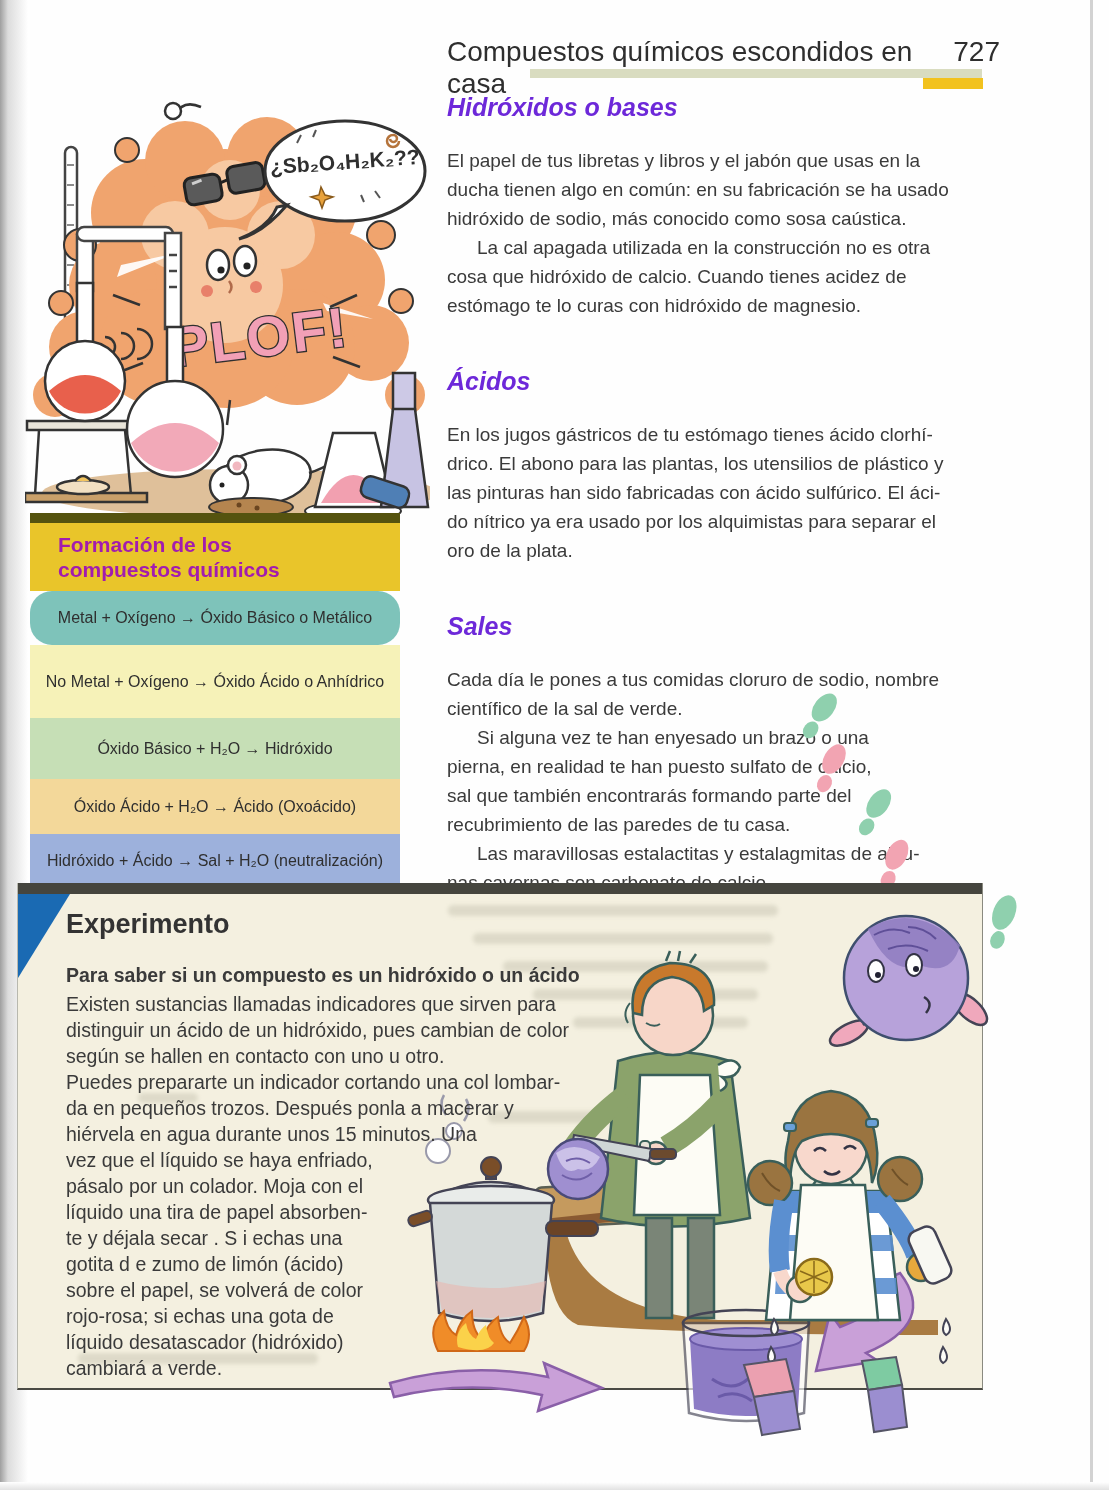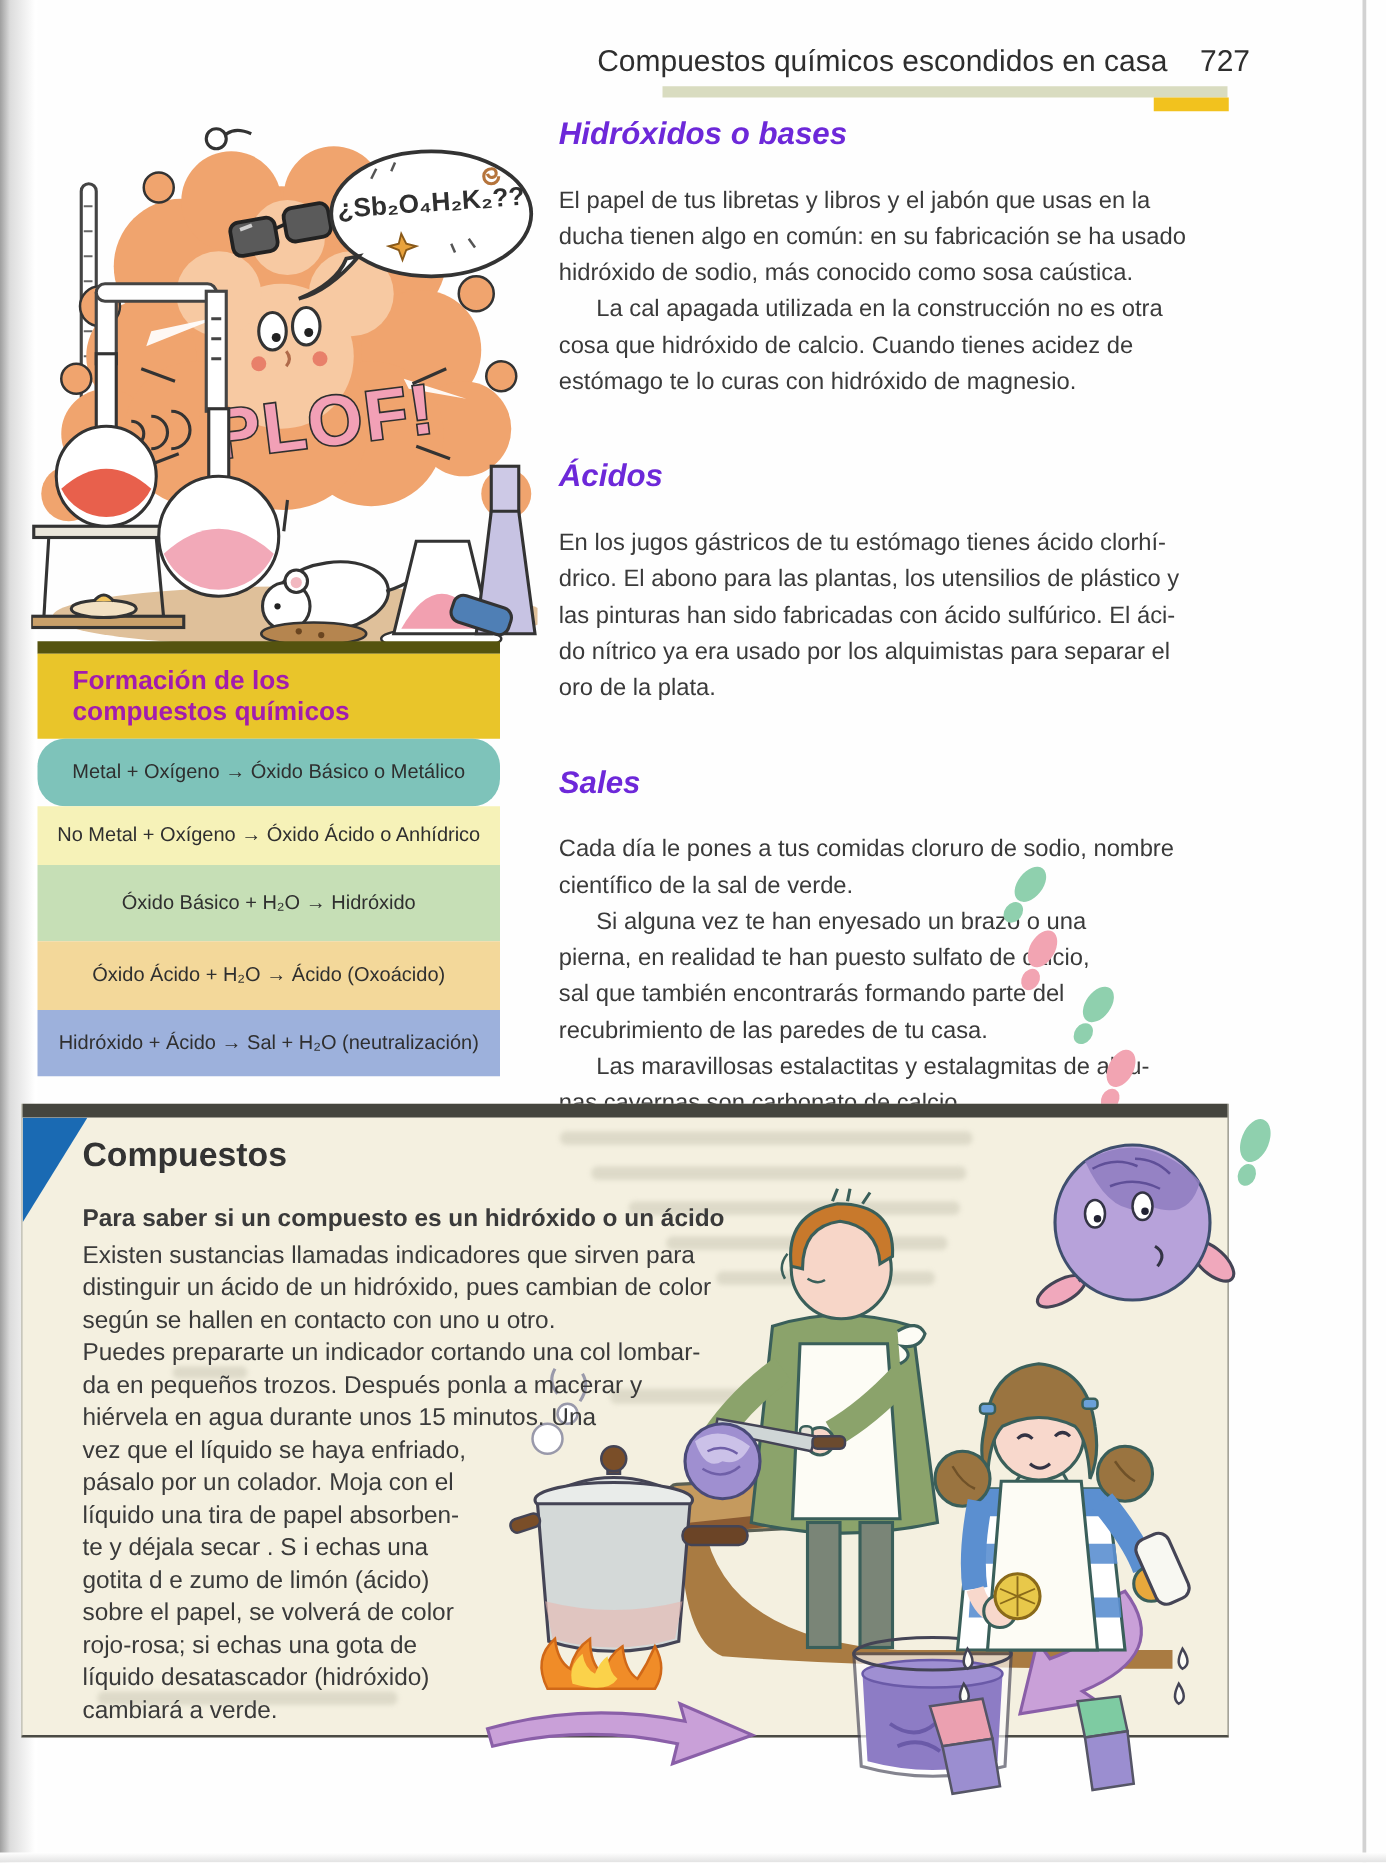--- a/index.html
+++ b/index.html
@@ -6,21 +6,21 @@
   .page{position:relative;width:1109px;height:1490px;background:#fefefe;overflow:hidden;
         font-family:"Liberation Sans","DejaVu Sans",sans-serif;color:#3a3a3a;}
   .edge-left{position:absolute;left:0;top:0;width:30px;height:100%;
         background:linear-gradient(90deg,#9f9f9f 0,#dcdcdc 8px,#ffffff 28px);}
   .edge-right{position:absolute;left:1090px;top:0;width:3px;height:100%;background:#d2d2d2;}
   .edge-bottom{position:absolute;left:0;bottom:0;width:100%;height:8px;
         background:linear-gradient(#ffffff,#e2e2e2);}
 
   
   .header-line{position:absolute;left:447px;top:36px;width:553px;display:flex;
-        justify-content:flex-end;align-items:baseline;gap:26px;font-size:24px;color:#2e2e2e;}
+        justify-content:flex-end;align-items:baseline;gap:26px;font-size:28px;color:#2e2e2e;}
   .rule-sage{position:absolute;left:530px;top:69px;width:452px;height:9px;}
   .rule-yellow{position:absolute;left:923px;top:78px;width:60px;height:11px;}
 
   
   .col{position:absolute;left:447px;top:92px;width:575px;}
   .col h2{font-size:25px;font-style:italic;font-weight:bold;color:#6d28d9;margin:0 0 24px 0;line-height:30px;}
   .col h2.spaced{margin-top:46px;}
   .col p{margin:0;font-size:19px;line-height:29px;white-space:pre-line;}
   .col p.indent{text-indent:30px;}
 
@@ -218,21 +218,21 @@
     </g>
   </svg>
 
   <div class="ftable">
     <div class="strip" style="background: rgb(85, 83, 15);"></div>
     <div class="thead" style="color: #a21caf; background: rgb(233, 197, 42);">Formación de los
 compuestos químicos</div>
     <div class="row" style="height: 54px; background: rgb(126, 195, 186); border-radius: 22px;">
       <span>Metal + Oxígeno → Óxido Básico o Metálico</span>
       </div>
-    <div class="row" style="height: 47px; background: rgb(246, 242, 184);">
+    <div class="row" style="height: 73px; background: rgb(246, 242, 184);">
       <span>No Metal + Oxígeno → Óxido Ácido o Anhídrico</span>
       </div>
     <div class="row" style="height: 61px; background: rgb(198, 223, 182);">
       <span>Óxido Básico + H₂O → Hidróxido</span>
       </div>
     <div class="row" style="height: 55px; background: rgb(243, 216, 154);">
       <span>Óxido Ácido + H₂O → Ácido (Oxoácido)</span>
       </div>
     <div class="row" style="height: 53px; background: rgb(157, 177, 220);">
       <span>Hidróxido + Ácido → Sal + H₂O (neutralización)</span>
@@ -441,21 +441,21 @@
         <path d="M726,482 L768,476 L776,508 L736,514 Z" fill="#eba0b0"></path>
         <path d="M736,514 L776,508 L782,546 L744,552 Z" fill="#9b8ed0"></path>
       </g>
       <g stroke="#556" stroke-width="2">
         <path d="M844,478 L878,474 L884,502 L850,507 Z" fill="#7ecba2"></path>
         <path d="M850,507 L884,502 L889,544 L856,549 Z" fill="#9b8ed0"></path>
       </g>
     </svg>
 
     <div class="exptext">
-      <h3>Compuestos</h3>
+      <h3>Experimento</h3>
       <p class="sub">Para saber si un compuesto es un hidróxido o un ácido</p>
       <div class="body">Existen sustancias llamadas indicadores que sirven para
 distinguir un ácido de un hidróxido, pues cambian de color
 según se hallen en contacto con uno u otro.
 Puedes prepararte un indicador cortando una col lombar-
 da en pequeños trozos. Después ponla a macerar y
 hiérvela en agua durante unos 15 minutos. Una
 vez que el líquido se haya enfriado,
 pásalo por un colador. Moja con el
 líquido una tira de papel absorben-

